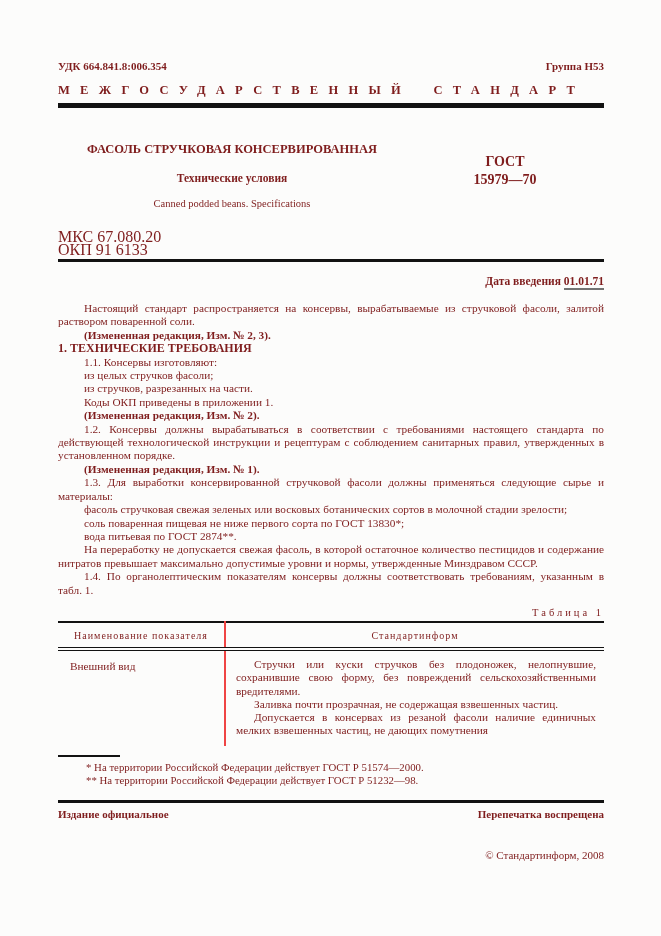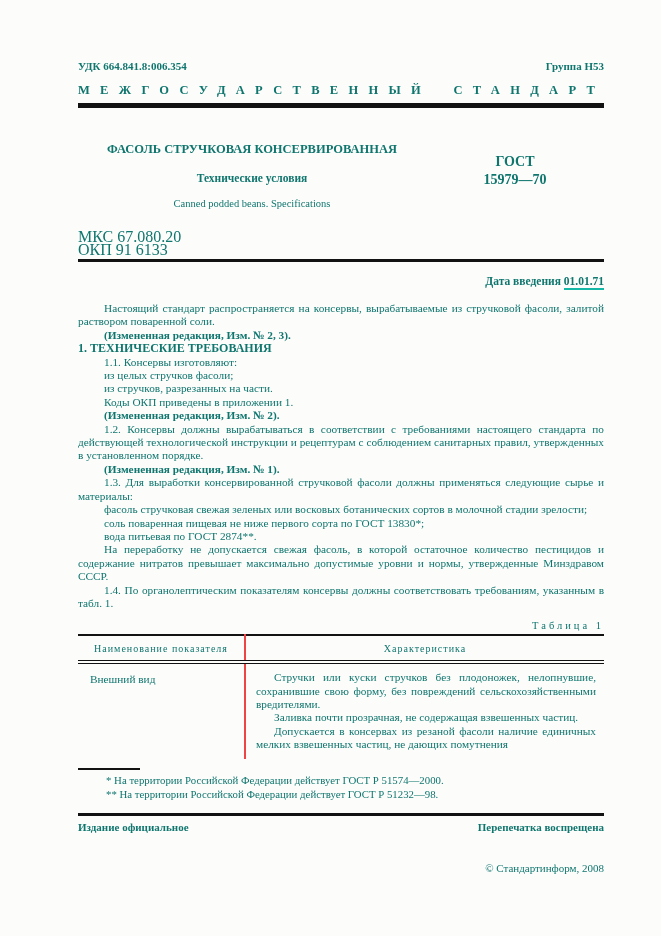--- a/index.html
+++ b/index.html
@@ -1,19 +1,19 @@
 <!DOCTYPE html>
 <html lang="ru"><head>
 <meta charset="utf-8">
 <style>
   html, body { margin:0; padding:0; background:#fcfcfb; }
   .page {
     width:661px; height:936px; box-sizing:border-box;
-    padding:60px 57px 0 78px;
-    background:#fcfcfb; color:#0f766e;
+    padding:60px 57px 0 58px;
+    background:#fcfcfb; color:#7f1d1d;
     font-family:"Liberation Serif","DejaVu Serif",serif;
     overflow:hidden;
   }
   .udk-row { display:flex; justify-content:space-between; font-weight:bold; font-size:11px; }
   .standard-kind {
     margin-top:11px; font-weight:bold; font-size:12.5px;
     letter-spacing:10.3px; word-spacing:9px; white-space:nowrap; overflow:hidden;
   }
   .rule-thick { height:5px; background:#121212; margin-top:5px; }
   .rule-medium { height:3px; background:#121212; }
@@ -22,21 +22,21 @@
   .title-left { width:348px; text-align:center; }
   .doc-title { font-weight:bold; font-size:12.5px; }
   .doc-subtitle { font-weight:bold; font-size:11.5px; margin-top:15px; }
   .doc-subtitle-en { font-size:10.5px; margin-top:14px; }
   .gost-block { flex:1; text-align:center; font-weight:bold; font-size:14px; line-height:18px; margin-top:11px; }
 
   .codes { margin-top:21px; font-size:16px; line-height:13px;font-family:Liberation Serif, serif; }
   .codes div { margin:0; }
 
   .date-row { text-align:right; font-weight:bold; font-size:11.5px; margin-top:13px; }
-  .date-value { border-bottom:2px solid #14b8a6; padding-bottom:1px; }
+  .date-value { border-bottom:2px solid #737373; padding-bottom:1px; }
 
   .content { margin-top:15px; font-size:11.3px; line-height:13.4px; }
   .content p { margin:0; text-indent:26px; text-align:justify; }
   .bold { font-weight:bold; }
   .section-heading { text-align:center; font-weight:bold; font-size:12px; margin:12px 0; text-indent:0 !important; }
 
   .table-caption { text-align:right; font-size:10.5px; letter-spacing:3px; margin-top:10px; margin-bottom:3px; }
   table.doc-table { width:100%; border-collapse:collapse; border-top:2px solid #121212; table-layout:fixed; }
   .doc-table th {
     font-weight:normal; font-size:10px; letter-spacing:1px;
@@ -111,21 +111,21 @@
     <p>вода питьевая по ГОСТ 2874**.</p>
     <p>На переработку не допускается свежая фасоль, в которой остаточное количество пестицидов и содержание нитратов превышает максимально допустимые уровни и нормы, утвержденные Минздравом СССР.</p>
     <p>1.4. По органолептическим показателям консервы должны соответствовать требованиям, указанным в табл. 1.</p>
   </div>
 
   <div class="table-caption">Таблица 1</div>
   <table class="doc-table">
     <thead>
       <tr>
         <th class="col-name">Наименование показателя</th>
-        <th>Характеристика</th>
+        <th>Стандартинформ</th>
       </tr>
     </thead>
     <tbody>
       <tr>
         <td class="name-cell">Внешний вид</td>
         <td class="char-cell">
           <p>Стручки или куски стручков без плодоножек, нелопнувшие, сохранившие свою форму, без повреждений сельскохозяйственными вредителями.</p>
           <p>Заливка почти прозрачная, не содержащая взвешенных частиц.</p>
           <p>Допускается в консервах из резаной фасоли наличие единичных мелких взвешенных частиц, не дающих помутнения</p>
         </td>

